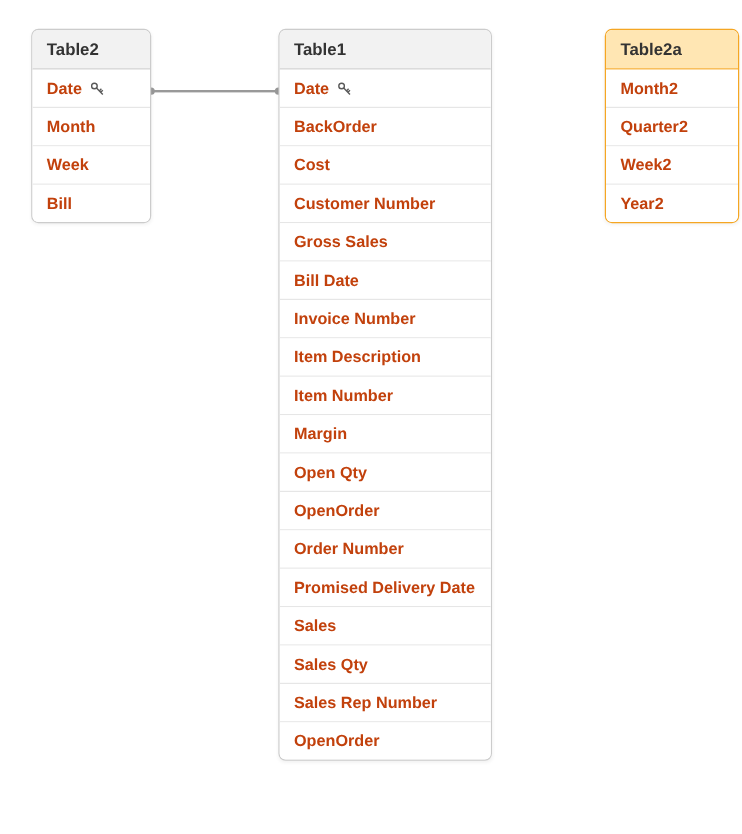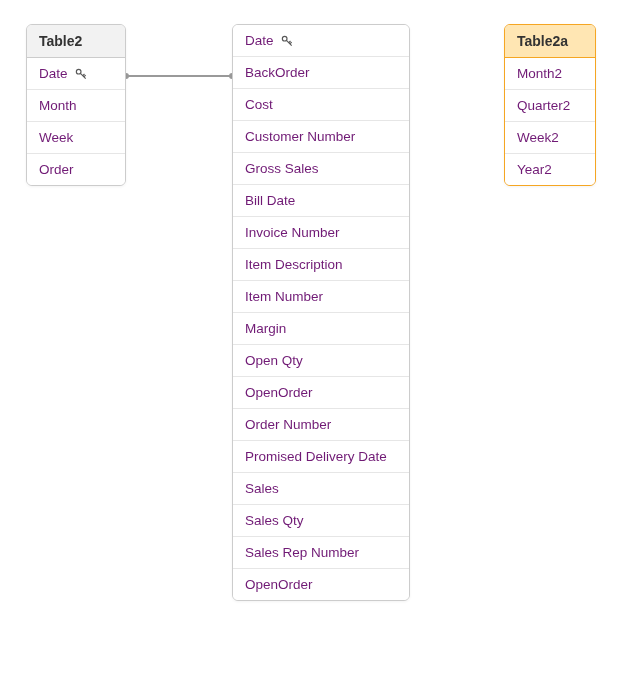--- a/index.html
+++ b/index.html
@@ -56,26 +56,27 @@
     background: #ffe6b3;
     border-bottom: 1px solid #f5a623;
   }
   .table.highlight {
     border: 1px solid #f5a623;
   }
   .field-list { }
   .field {
     padding: 8px 12px;
     font-size: 13.5px;
-    color: #701a75;
+    color: #c2410c;
     border-bottom: 1px solid #e6e6e6;
     display: flex;
     align-items: center;
     gap: 6px;
     background: #ffffff;
+    font-weight: bold;
   }
   .field:last-child { border-bottom: none; }
   .key-icon {
     display: inline-flex;
     align-items: center;
     justify-content: center;
   }
   .key-icon svg { width: 14px; height: 14px; }
 </style>
 </head>
@@ -99,26 +100,29 @@
           </svg>
         </span>
       </div>
       <div class="field">
         <span>Month</span>
       </div>
       <div class="field">
         <span>Week</span>
       </div>
       <div class="field">
-        <span>Order</span>
+        <span>Bill</span>
       </div>
     </div>
   </div>
 
   <div class="table" style="left:232px; top:24px; width:178px;">
+    <div class="table-header">
+      <span>Table1</span>
+    </div>
     <div class="field-list">
       <div class="field">
         <span>Date</span>
         <span class="key-icon">
           <svg viewBox="0 0 24 24" fill="none" stroke="#595959" stroke-width="2">
             <circle cx="8" cy="8" r="4"></circle>
             <path d="M11 11 L20 20 M17 17 L20 14 M15 15 L18 12"></path>
           </svg>
         </span>
       </div>
@@ -169,21 +173,21 @@
         </div>
       <div class="field">
           <span>Sales Rep Number</span>
         </div>
       <div class="field">
           <span>OpenOrder</span>
         </div>
     </div>
   </div>
 
-  <div class="table highlight" style="left:504px; top:24px; width:92px;">
+  <div class="table highlight" style="left:504px; top:24px; width:112px;">
     <div class="table-header highlight">
       <span>Table2a</span>
     </div>
     <div class="field-list">
       <div class="field">
           <span>Month2</span>
         </div>
       <div class="field">
           <span>Quarter2</span>
         </div>

